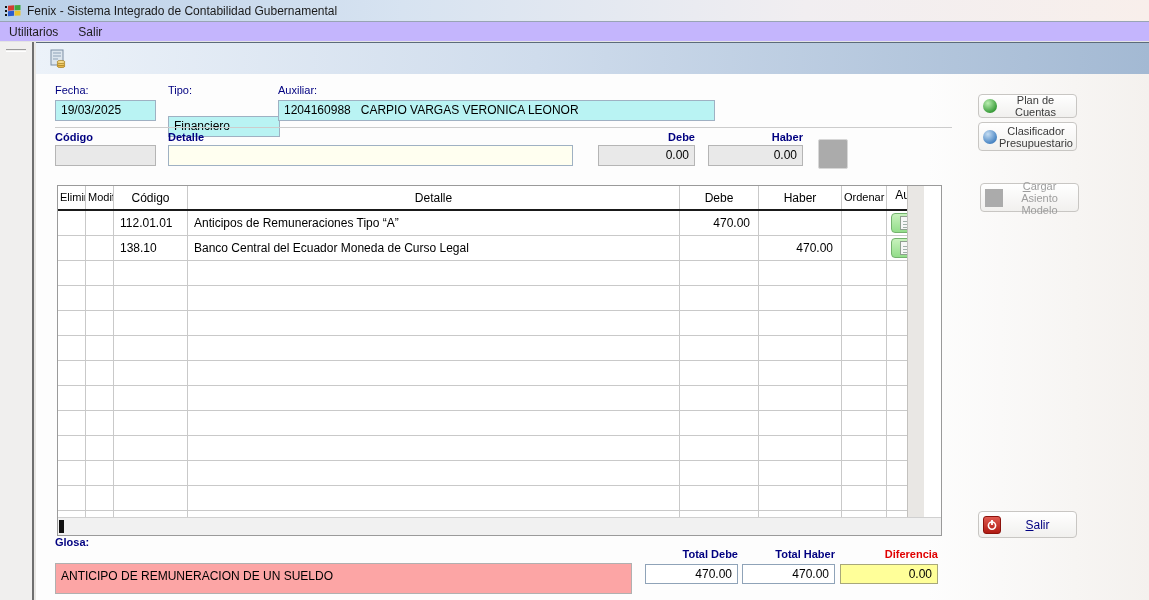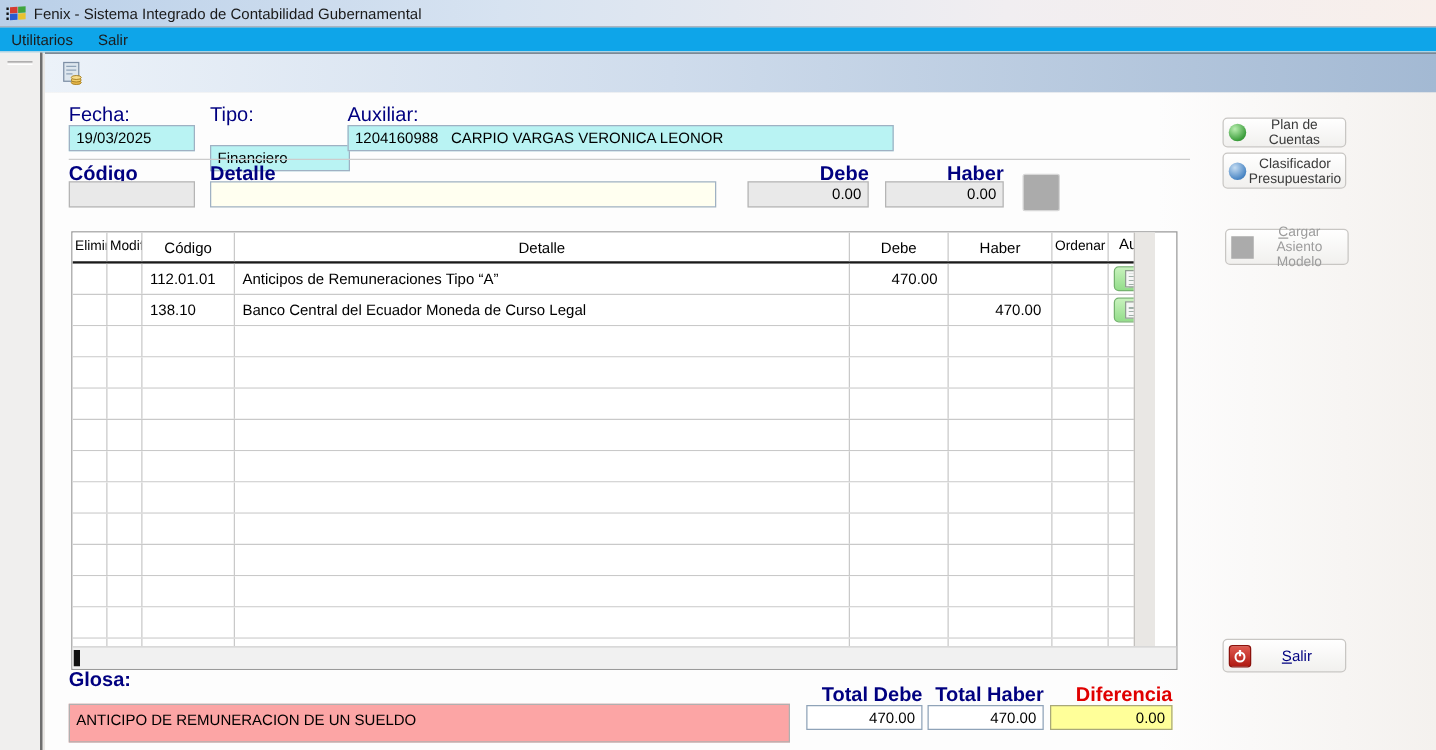--- a/index.html
+++ b/index.html
@@ -7,42 +7,42 @@
   body { font-family: "Liberation Sans", sans-serif; background:#e9e7e4; overflow:hidden; }
   #page { position:relative; width:1149px; height:600px; }
 
   
   .titlebar { position:absolute; left:0; top:0; width:1149px; height:22px;
     background: linear-gradient(to right, #b9cfe8 0%, #d7e3f1 35%, #f1eef1 70%, #f8efeb 100%);
     display:flex; align-items:center; padding-left:5px; border-bottom:1px solid #98a4b4; }
   .title-text { font-size:12px; color:#1a1a1a; margin-left:6px; }
   .win-icon { width:16px; height:16px; display:inline-block; }
 
-  .menubar { position:absolute; left:0; top:22px; width:1149px; height:20px; background:#0ea5e9;
+  .menubar { position:absolute; left:0; top:22px; width:1149px; height:20px; background:#c4b5fd;
     display:flex; align-items:center; border-bottom:1px solid #e3e3e3; }
   .menu-item { font-size:12px; color:#1c1c1c; padding:0 10px; height:20px; line-height:20px; cursor:default; }
   .menu-item:first-child { padding-left:9px; }
 
   
   .left-strip { position:absolute; left:0; top:42px; width:34px; height:558px; background:#f0efee;
     border-right:2px solid #6f6f6f; }
   .grip { width:20px; height:3px; margin:7px auto 0 auto; border-top:1px solid #9a9a9a; border-bottom:1px solid #ffffff; }
 
   
   .toolbar { position:absolute; left:36px; top:42px; width:1113px; height:32px;
     background: linear-gradient(to right, #ecf2f9 0%, #cfdcec 45%, #a3b9d3 100%);
     border-top:1px solid #5c6b7a; }
   .tb-btn { position:absolute; left:8px; top:3px; width:28px; height:26px; display:flex; align-items:center; justify-content:center;
     border:1px solid transparent; border-radius:2px; }
 
   
   .content { position:absolute; left:36px; top:74px; width:1113px; height:526px;
     background: linear-gradient(to right, #fdfdfd 0%, #fdfdfd 80%, #f4f1ee 100%); }
 
-  .lbl { position:absolute; font-size:16px; color:#000080; white-space:nowrap; }
+  .lbl { position:absolute; font-size:11px; color:#000080; white-space:nowrap; }
   .lbl.b { font-weight:bold; }
   .lbl.r { color:#e00000; font-weight:bold; }
 
   .field { position:absolute; height:21px; font-size:12px; color:#000; border:1px solid #9fb1c3;
     padding:2px 5px 0 5px; background:#fff; white-space:pre; overflow:hidden; }
   .field.cyan { background:#b9f3f3; }
   .field.ivory { background:#fffff0; }
   .field.gray { background:#e9e9e9; border-color:#b5b5b5; }
   .field.num { text-align:right; }
   .field.yellow { background:#ffff99; border-color:#a8a87a; }

